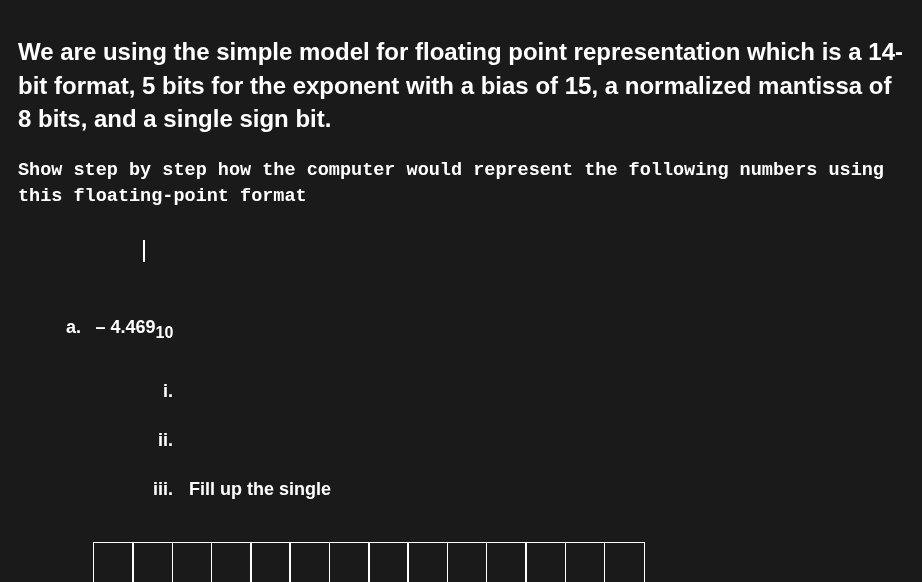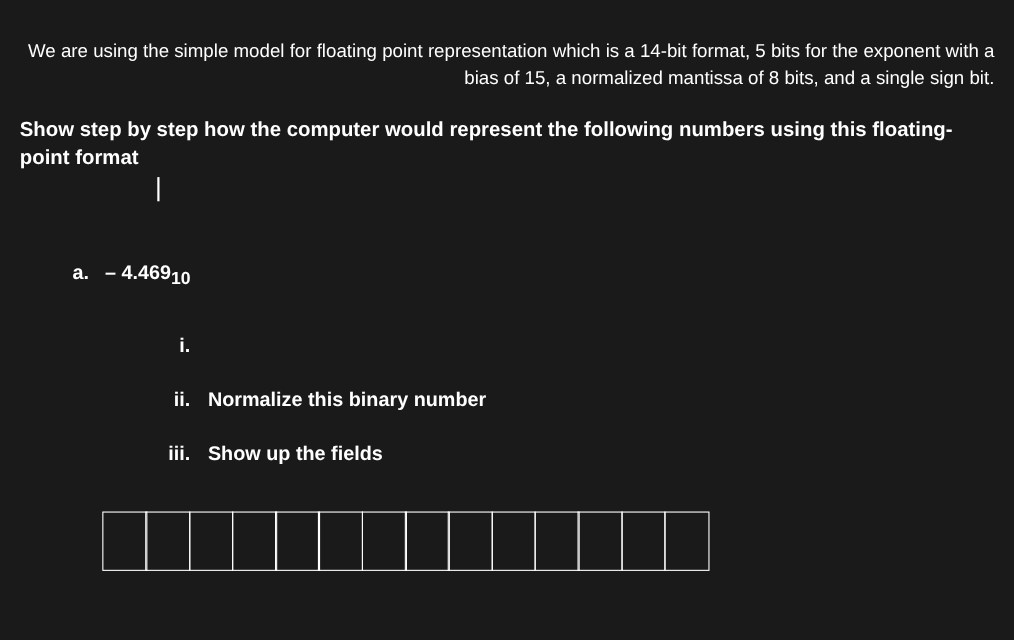--- a/index.html
+++ b/index.html
@@ -11,31 +11,31 @@
       background-color: #1a1a1a;
       color: #ffffff;
       font-family: 'Segoe UI', Arial, sans-serif;
       width: 922px;
       height: 582px;
       padding: 35px 18px 20px 18px;
       overflow: hidden;
       position: relative;
     }
     .intro-paragraph {
-      font-size: 17px;
-      font-weight: 400;
+      font-size: 24px;
+      font-weight: 700;
       line-height: 1.4;
       margin-bottom: 22px;
-      text-align: right;
     }
     .instruction-paragraph {
       font-size: 18.5px;
       font-weight: 600;
       line-height: 1.4;
-      margin-bottom: 5px;
+      margin-bottom: 30px;
+      font-family: Liberation Mono, monospace;
     }
     .cursor {
       display: inline-block;
       width: 2px;
       height: 22px;
       background-color: #ffffff;
       margin-left: 125px;
       vertical-align: middle;
       margin-bottom: 55px;
     }
@@ -105,25 +105,24 @@
     <span>– 4.469</span><span class="subscript">10</span>
   </span>
 </div>
 
 <div class="sub-items">
   <div class="sub-item">
     <span class="sub-item-marker">i.</span>
   </div>
   <div class="sub-item">
     <span class="sub-item-marker">ii.</span>
-    <span>Normalize this binary number</span>
   </div>
   <div class="sub-item">
     <span class="sub-item-marker">iii.</span>
-    <span>Show up the fields</span>
+    <span>Fill up the single</span>
   </div>
 </div>
 
 <div class="bit-table" id="bit-table">
     <div class="bit-cell"></div>
     <div class="bit-cell"></div>
     <div class="bit-cell"></div>
     <div class="bit-cell"></div>
     <div class="bit-cell"></div>
     <div class="bit-cell"></div>

